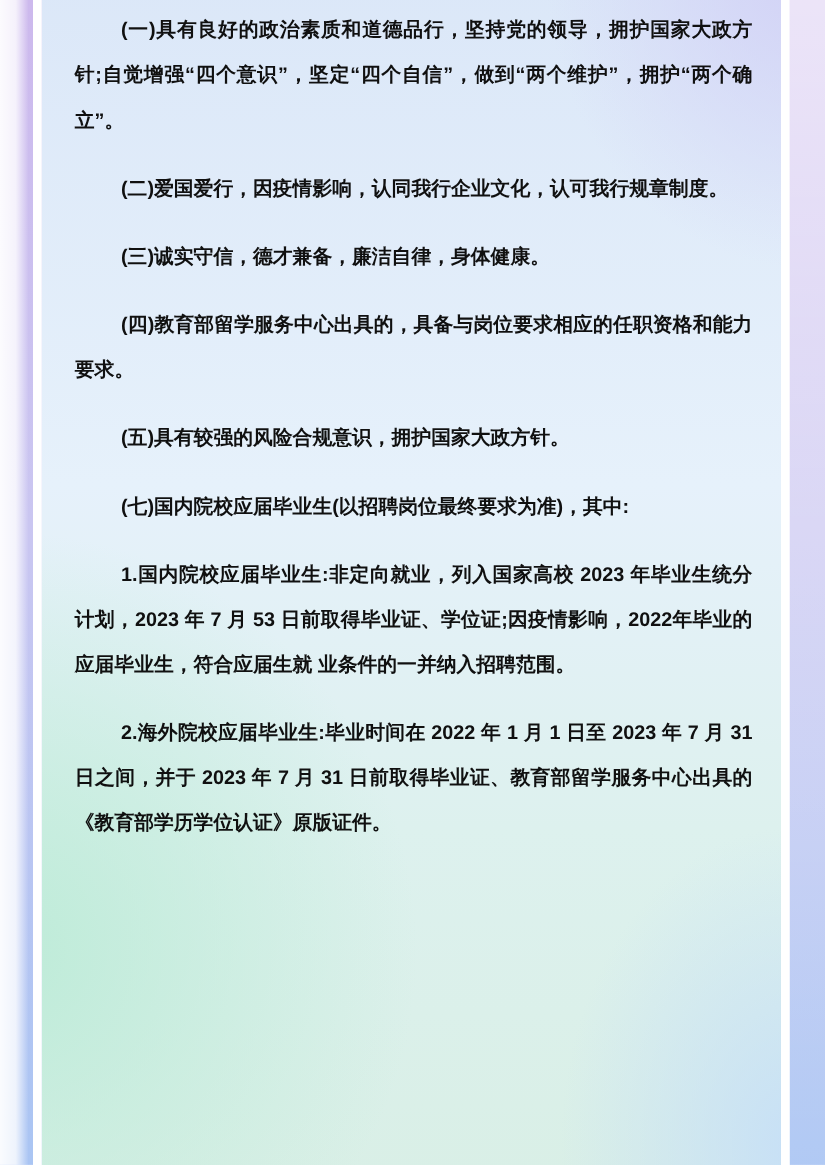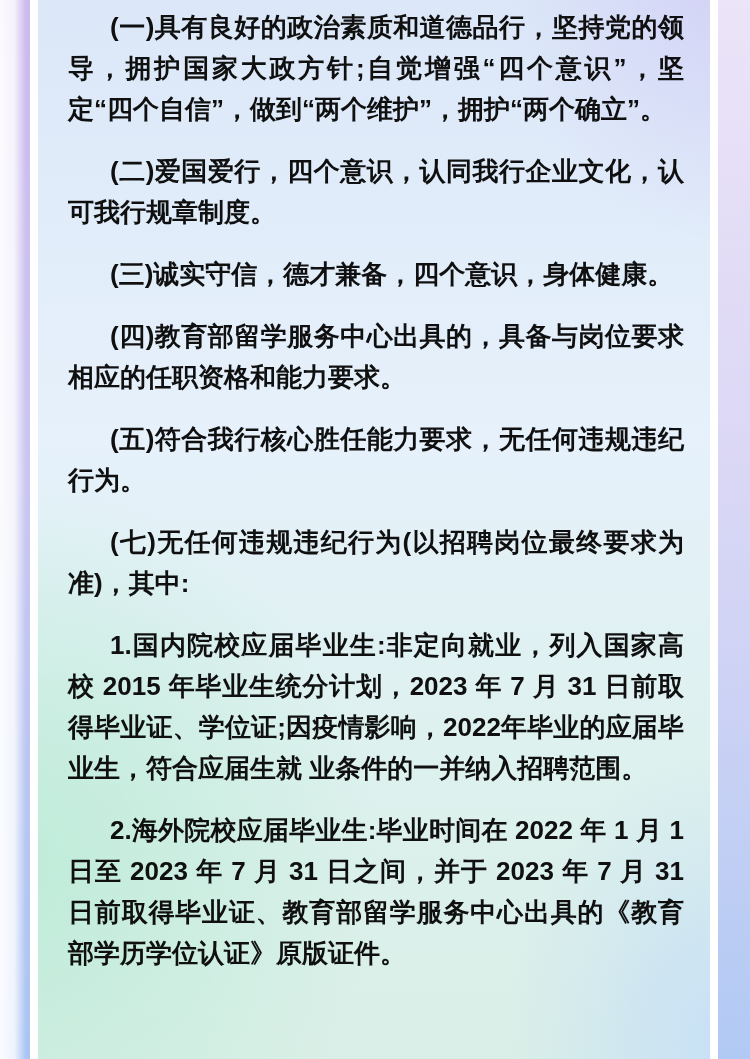--- a/index.html
+++ b/index.html
@@ -53,43 +53,43 @@
   }
   .card-inner {
     position: absolute;
     left: 0; right: 0; top: 0; bottom: 0;
     padding: 35px 26px 18px 30px;
     box-sizing: border-box;
     overflow: hidden;
   }
   .card-inner p {
     margin: 0 0 21px 0;
-    font-size: 26px;
+    font-size: 18px;
     line-height: 41px;
     font-weight: 700;
     color: #101010;
     text-align: justify;
     text-indent: 42px;
     word-break: break-all;
   }
   .card-inner p:last-child {
     margin-bottom: 0;
   }
 </style>
 </head>
 <body>
 
 <div class="page">
   <div class="fade-left"></div>
   <div class="fade-right"></div>
   <div class="card">
     <div class="card-inner">
       <p>(一)具有良好的政治素质和道德品行，坚持党的领导，拥护国家大政方针;自觉增强“四个意识”，坚定“四个自信”，做到“两个维护”，拥护“两个确立”。</p>
-      <p>(二)爱国爱行，四个意识，认同我行企业文化，认可我行规章制度。</p>
-      <p>(三)诚实守信，德才兼备，四个意识，身体健康。</p>
+      <p>(二)爱国爱行，因疫情影响，认同我行企业文化，认可我行规章制度。</p>
+      <p>(三)诚实守信，德才兼备，廉洁自律，身体健康。</p>
       <p>(四)教育部留学服务中心出具的，具备与岗位要求相应的任职资格和能力要求。</p>
-      <p>(五)符合我行核心胜任能力要求，无任何违规违纪行为。</p>
-      <p>(七)无任何违规违纪行为(以招聘岗位最终要求为准)，其中:</p>
-      <p>1.国内院校应届毕业生:非定向就业，列入国家高校 2015 年毕业生统分计划，2023 年 7 月 31 日前取得毕业证、学位证;因疫情影响，2022年毕业的应届毕业生，符合应届生就 业条件的一并纳入招聘范围。</p>
+      <p>(五)具有较强的风险合规意识，拥护国家大政方针。</p>
+      <p>(七)国内院校应届毕业生(以招聘岗位最终要求为准)，其中:</p>
+      <p>1.国内院校应届毕业生:非定向就业，列入国家高校 2023 年毕业生统分计划，2023 年 7 月 53 日前取得毕业证、学位证;因疫情影响，2022年毕业的应届毕业生，符合应届生就 业条件的一并纳入招聘范围。</p>
       <p>2.海外院校应届毕业生:毕业时间在 2022 年 1 月 1 日至 2023 年 7 月 31 日之间，并于 2023 年 7 月 31 日前取得毕业证、教育部留学服务中心出具的《教育部学历学位认证》原版证件。</p>
     </div>
   </div>
 </div>
 
 </body></html>

